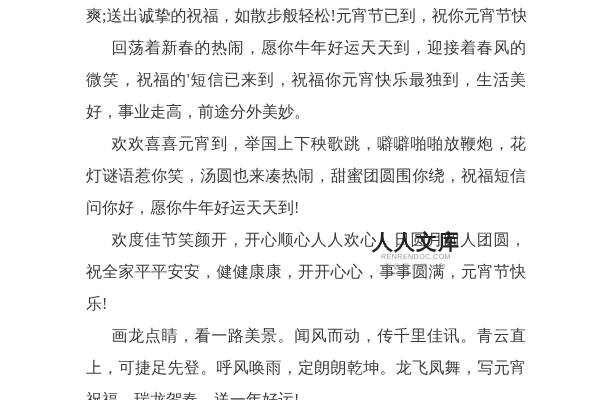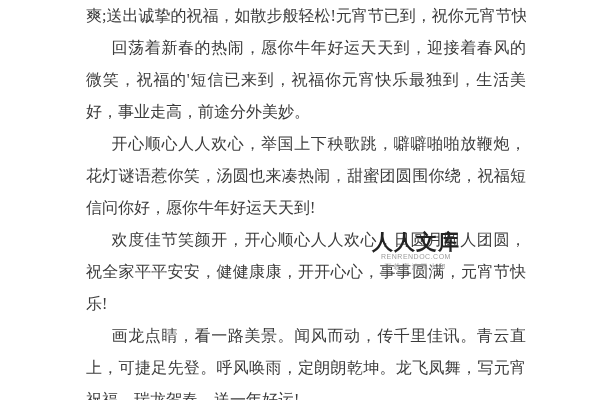--- a/index.html
+++ b/index.html
@@ -74,21 +74,21 @@
     white-space: nowrap;
   }
 </style>
 </head>
 <body>
 
 <div class="doc-page">
   <div class="doc-text">
     <p class="single-line">爽;送出诚挚的祝福，如散步般轻松!元宵节已到，祝你元宵节快乐!</p>
     <p class="indent">回荡着新春的热闹，愿你牛年好运天天到，迎接着春风的微笑，祝福的'短信已来到，祝福你元宵快乐最独到，生活美好，事业走高，前途分外美妙。</p>
-    <p class="indent">开心顺心人人欢心，举国上下秧歌跳，噼噼啪啪放鞭炮，花灯谜语惹你笑，汤圆也来凑热闹，甜蜜团圆围你绕，祝福短信问你好，愿你牛年好运天天到!</p>
+    <p class="indent">欢欢喜喜元宵到，举国上下秧歌跳，噼噼啪啪放鞭炮，花灯谜语惹你笑，汤圆也来凑热闹，甜蜜团圆围你绕，祝福短信问你好，愿你牛年好运天天到!</p>
     <p class="indent">欢度佳节笑颜开，开心顺心人人欢心，日圆月圆人团圆，祝全家平平安安，健健康康，开开心心，事事圆满，元宵节快乐!</p>
     <p class="indent">画龙点睛，看一路美景。闻风而动，传千里佳讯。青云直上，可捷足先登。呼风唤雨，定朗朗乾坤。龙飞凤舞，写元宵祝福。瑞龙贺春，送一年好运!</p>
 
   </div>
 
   <div class="watermark">
     <div class="wm-title">人人文库</div>
     <div class="wm-domain">RENRENDOC.COM</div>
     <div class="wm-tagline">下载高清无水印</div>
   </div>

